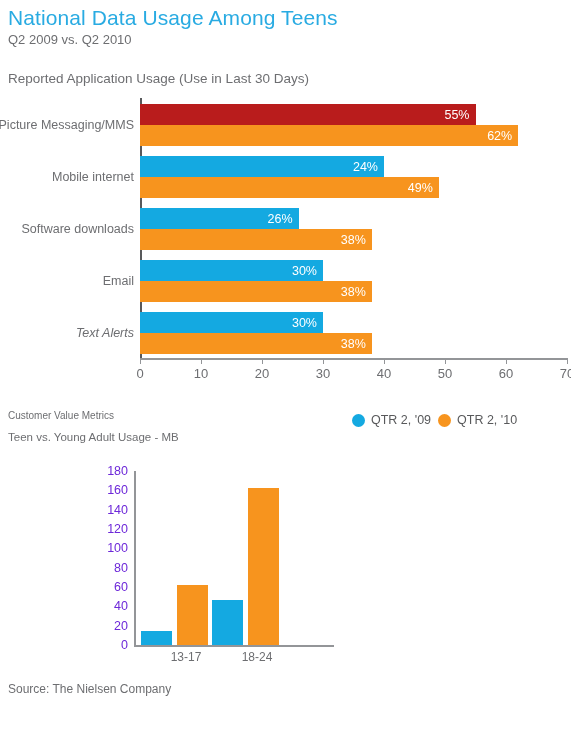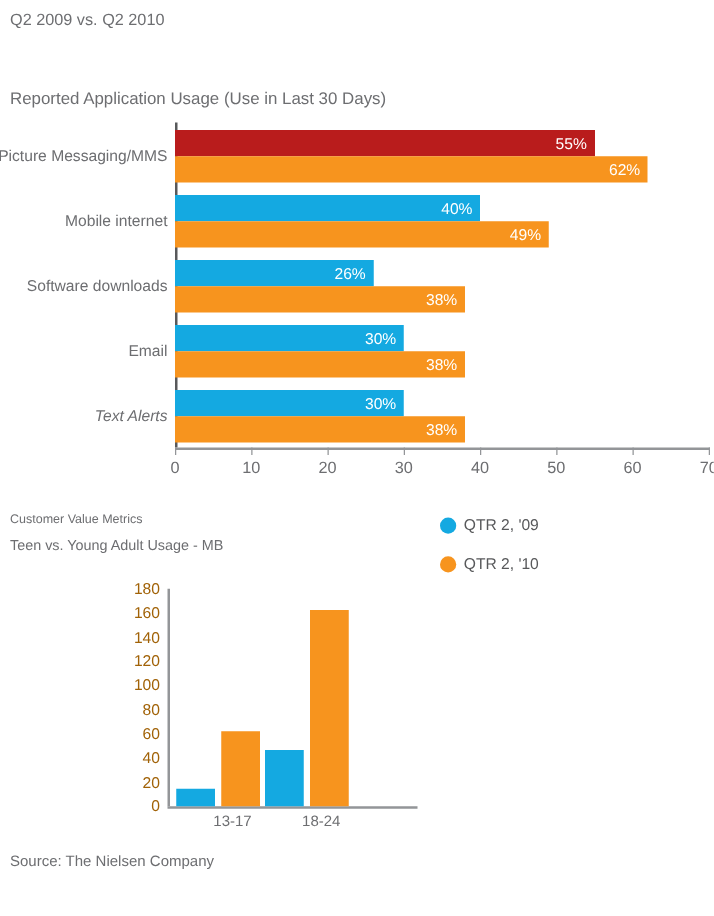--- a/index.html
+++ b/index.html
@@ -114,24 +114,23 @@
     left: 8px; top: 431px;
     font-size: 11.5px;
     color: #6d6e71;
     white-space: nowrap;
   }
   #legend {
     position: absolute;
     left: 352px; top: 413px;
     display: flex;
     align-items: center;
-    gap: 17px;
+    gap: 7px;
     font-size: 12.5px;
     color: #58595b;
-    flex-direction: column;
   }
   .legend-item { display: flex; align-items: center; gap: 6px; white-space: nowrap; }
   .legend-dot { width: 13px; height: 13px; border-radius: 50%; display: block; }
 
   
   #chart2 {
     position: absolute;
     left: 0; top: 466px;
     width: 571px; height: 200px;
   }
@@ -144,21 +143,21 @@
   #c2-axis-h {
     position: absolute;
     left: 134px; top: 179px;
     width: 200px; height: 2px;
     background: #939598;
   }
   .c2-yticklabel {
     position: absolute;
     right: 443px;
     font-size: 12.5px;
-    color: #a16207;
+    color: #6d28d9;
     transform: translateY(-50%);
     white-space: nowrap;
     text-align: left;
   }
   .c2-bar { position: absolute; width: 31px; bottom: 0; }
   .c2-bar.blue { background: #14A9E1; }
   .c2-bar.orange { background: #F7941E; }
   .c2-bars-layer { position: absolute; left: 0; top: 5px; height: 174px; width: 571px; }
   .c2-xticklabel {
     position: absolute;
@@ -175,20 +174,21 @@
     left: 8px; top: 682px;
     font-size: 12px;
     color: #6d6e71;
     white-space: nowrap;
   }
 </style>
 </head>
 <body>
 
 <div id="header">
+  <div id="main-title">National Data Usage Among Teens</div>
   <div id="sub-title">Q2 2009 vs. Q2 2010</div>
 </div>
 
 <div id="section1-title">Reported Application Usage (Use in Last 30 Days)</div>
 
 <div id="chart1">
   <div id="c1-axis-v"></div>
   <div id="c1-axis-h"></div>
   <div id="c1-groups">
       <div class="c1-group" style="top: 6px; height: 42px;">
@@ -196,21 +196,21 @@
         <div class="c1-bar blue" style="top: 0px; width: 335.5px; background: #b91c1c;">
           <span>55%</span>
         </div>
         <div class="c1-bar orange" style="top: 21px; width: 378.2px; background: rgb(247, 148, 30);">
           <span>62%</span>
         </div>
       </div>
       <div class="c1-group" style="top: 58px; height: 42px;">
         <div class="c1-rowlabel" style="top: 14px;">Mobile internet</div>
         <div class="c1-bar blue" style="top: 0px; width: 244px; background: rgb(20, 169, 225);">
-          <span>40%</span>
+          <span>24%</span>
         </div>
         <div class="c1-bar orange" style="top: 21px; width: 298.9px; background: rgb(247, 148, 30);">
           <span>49%</span>
         </div>
       </div>
       <div class="c1-group" style="top: 110px; height: 42px;">
         <div class="c1-rowlabel" style="top: 14px;">Software downloads</div>
         <div class="c1-bar blue" style="top: 0px; width: 158.6px; background: rgb(20, 169, 225);">
           <span>26%</span>
         </div>

